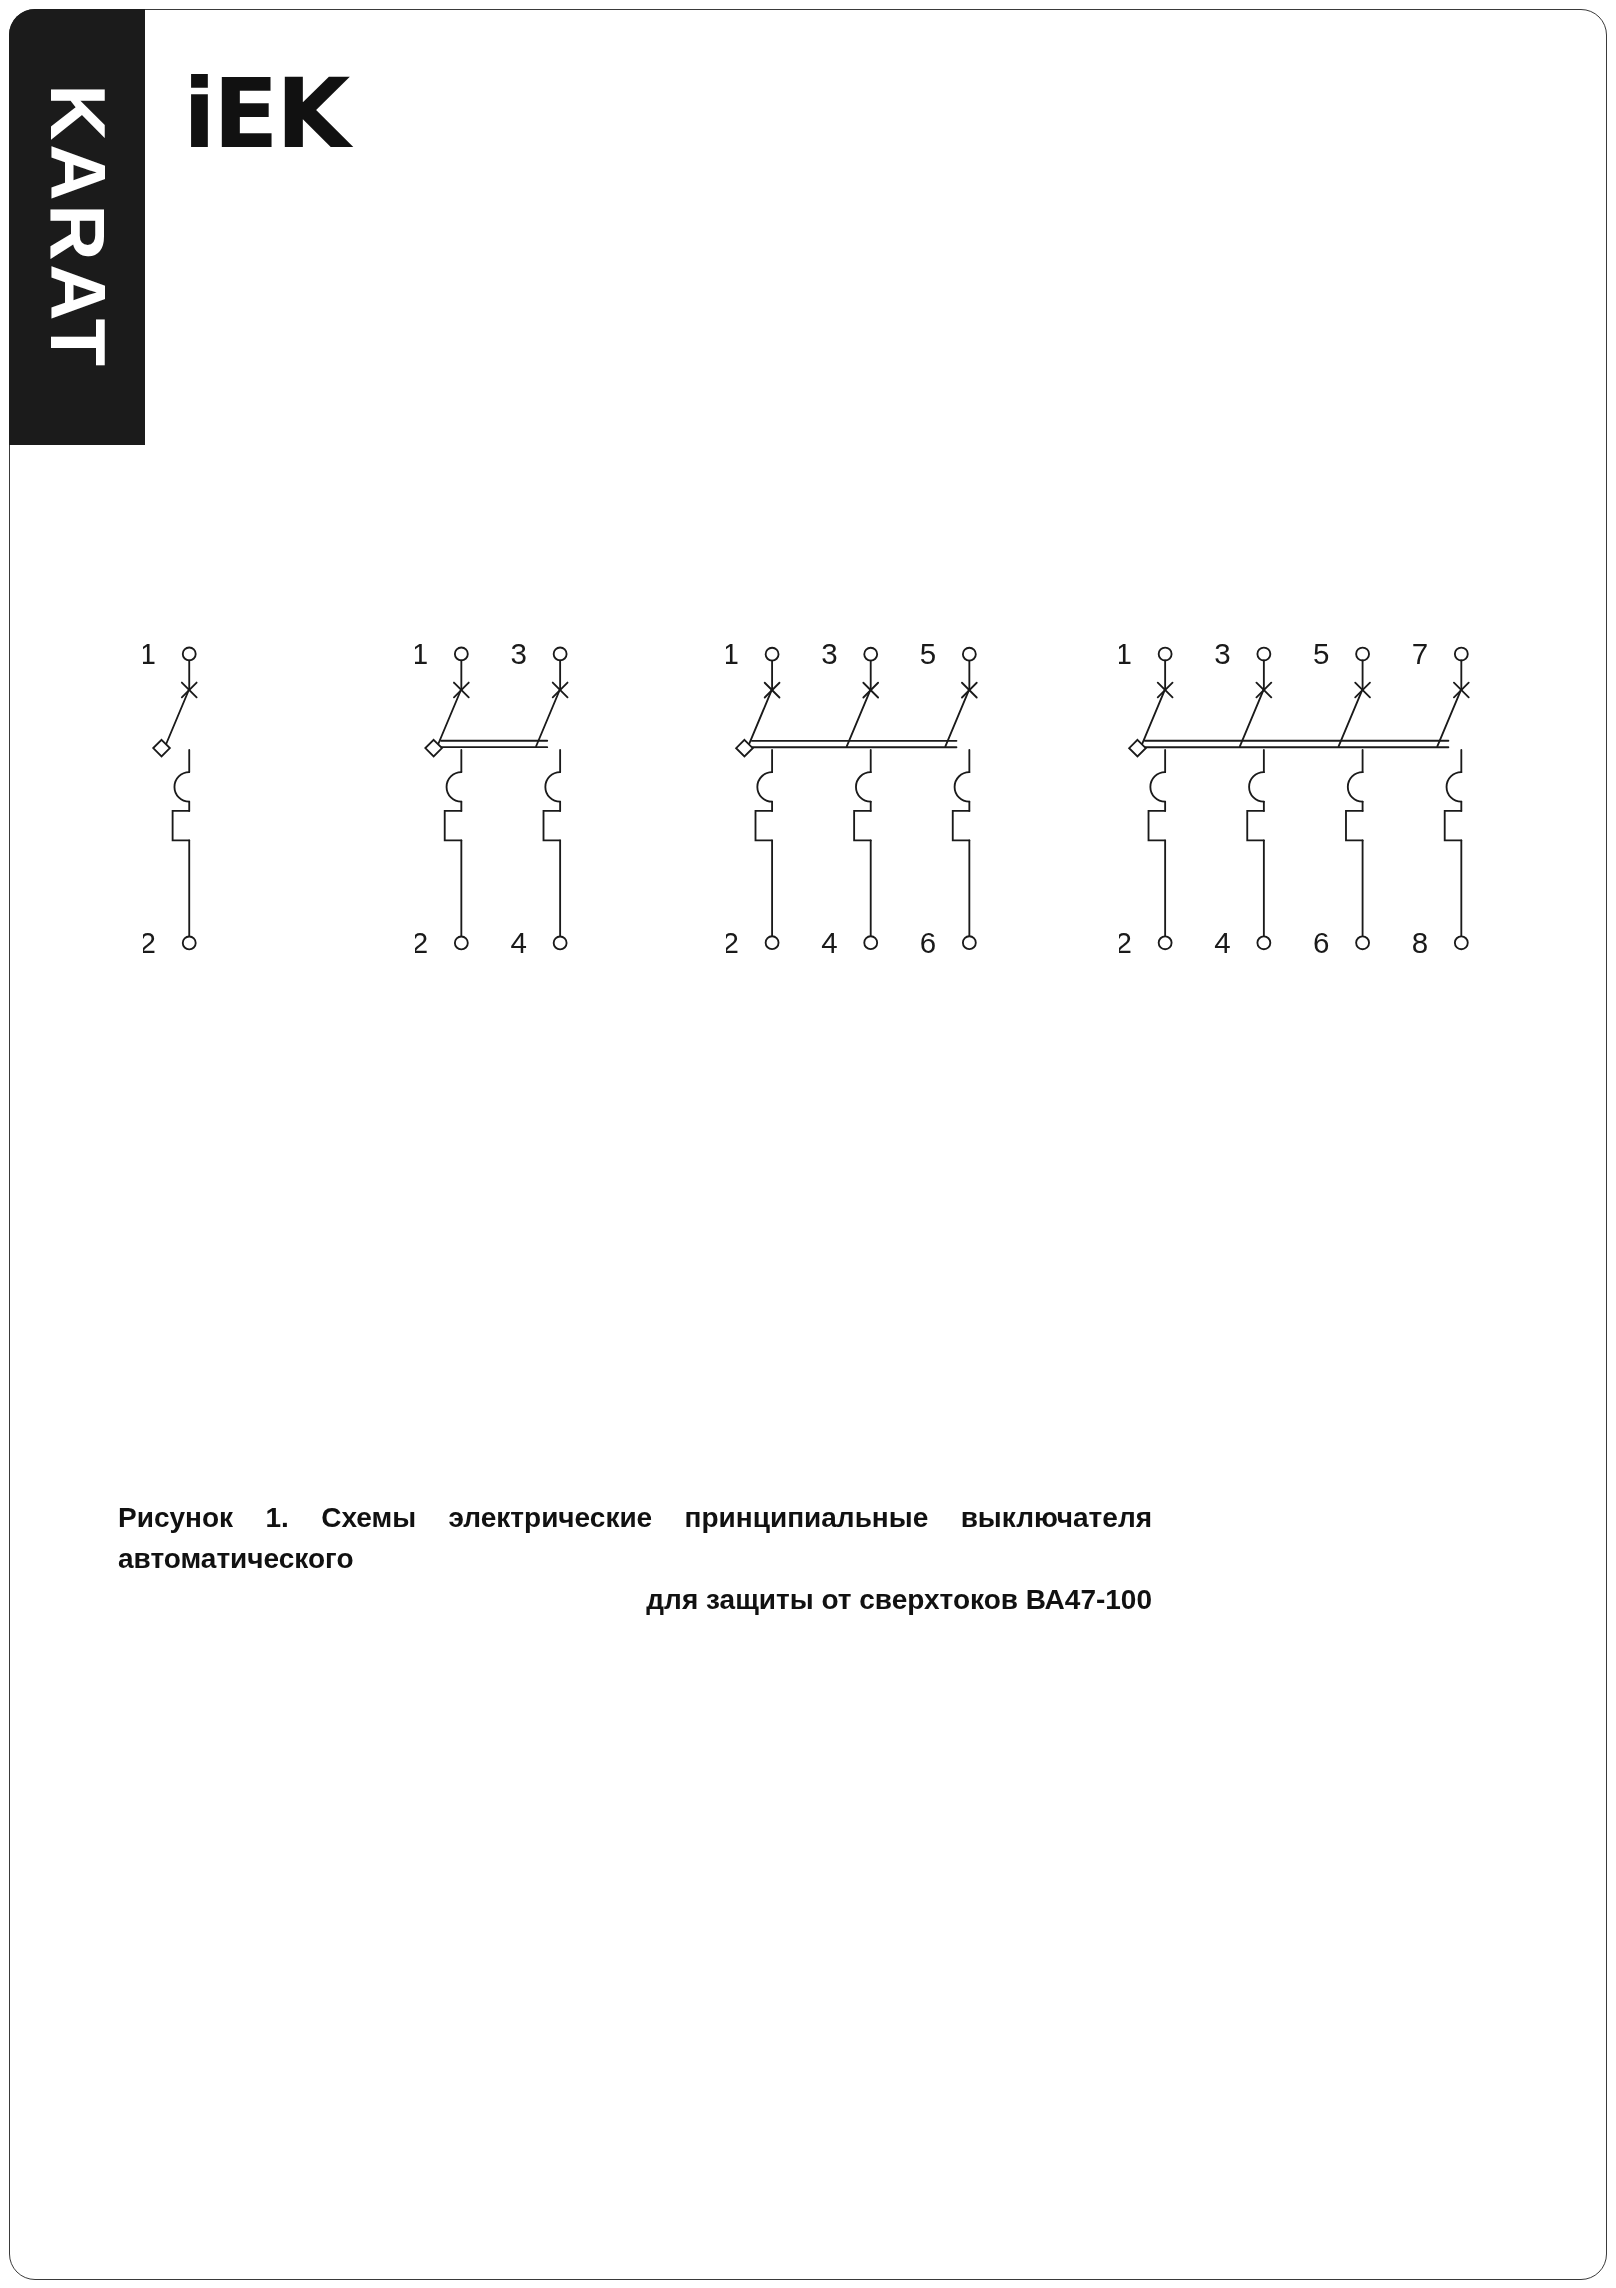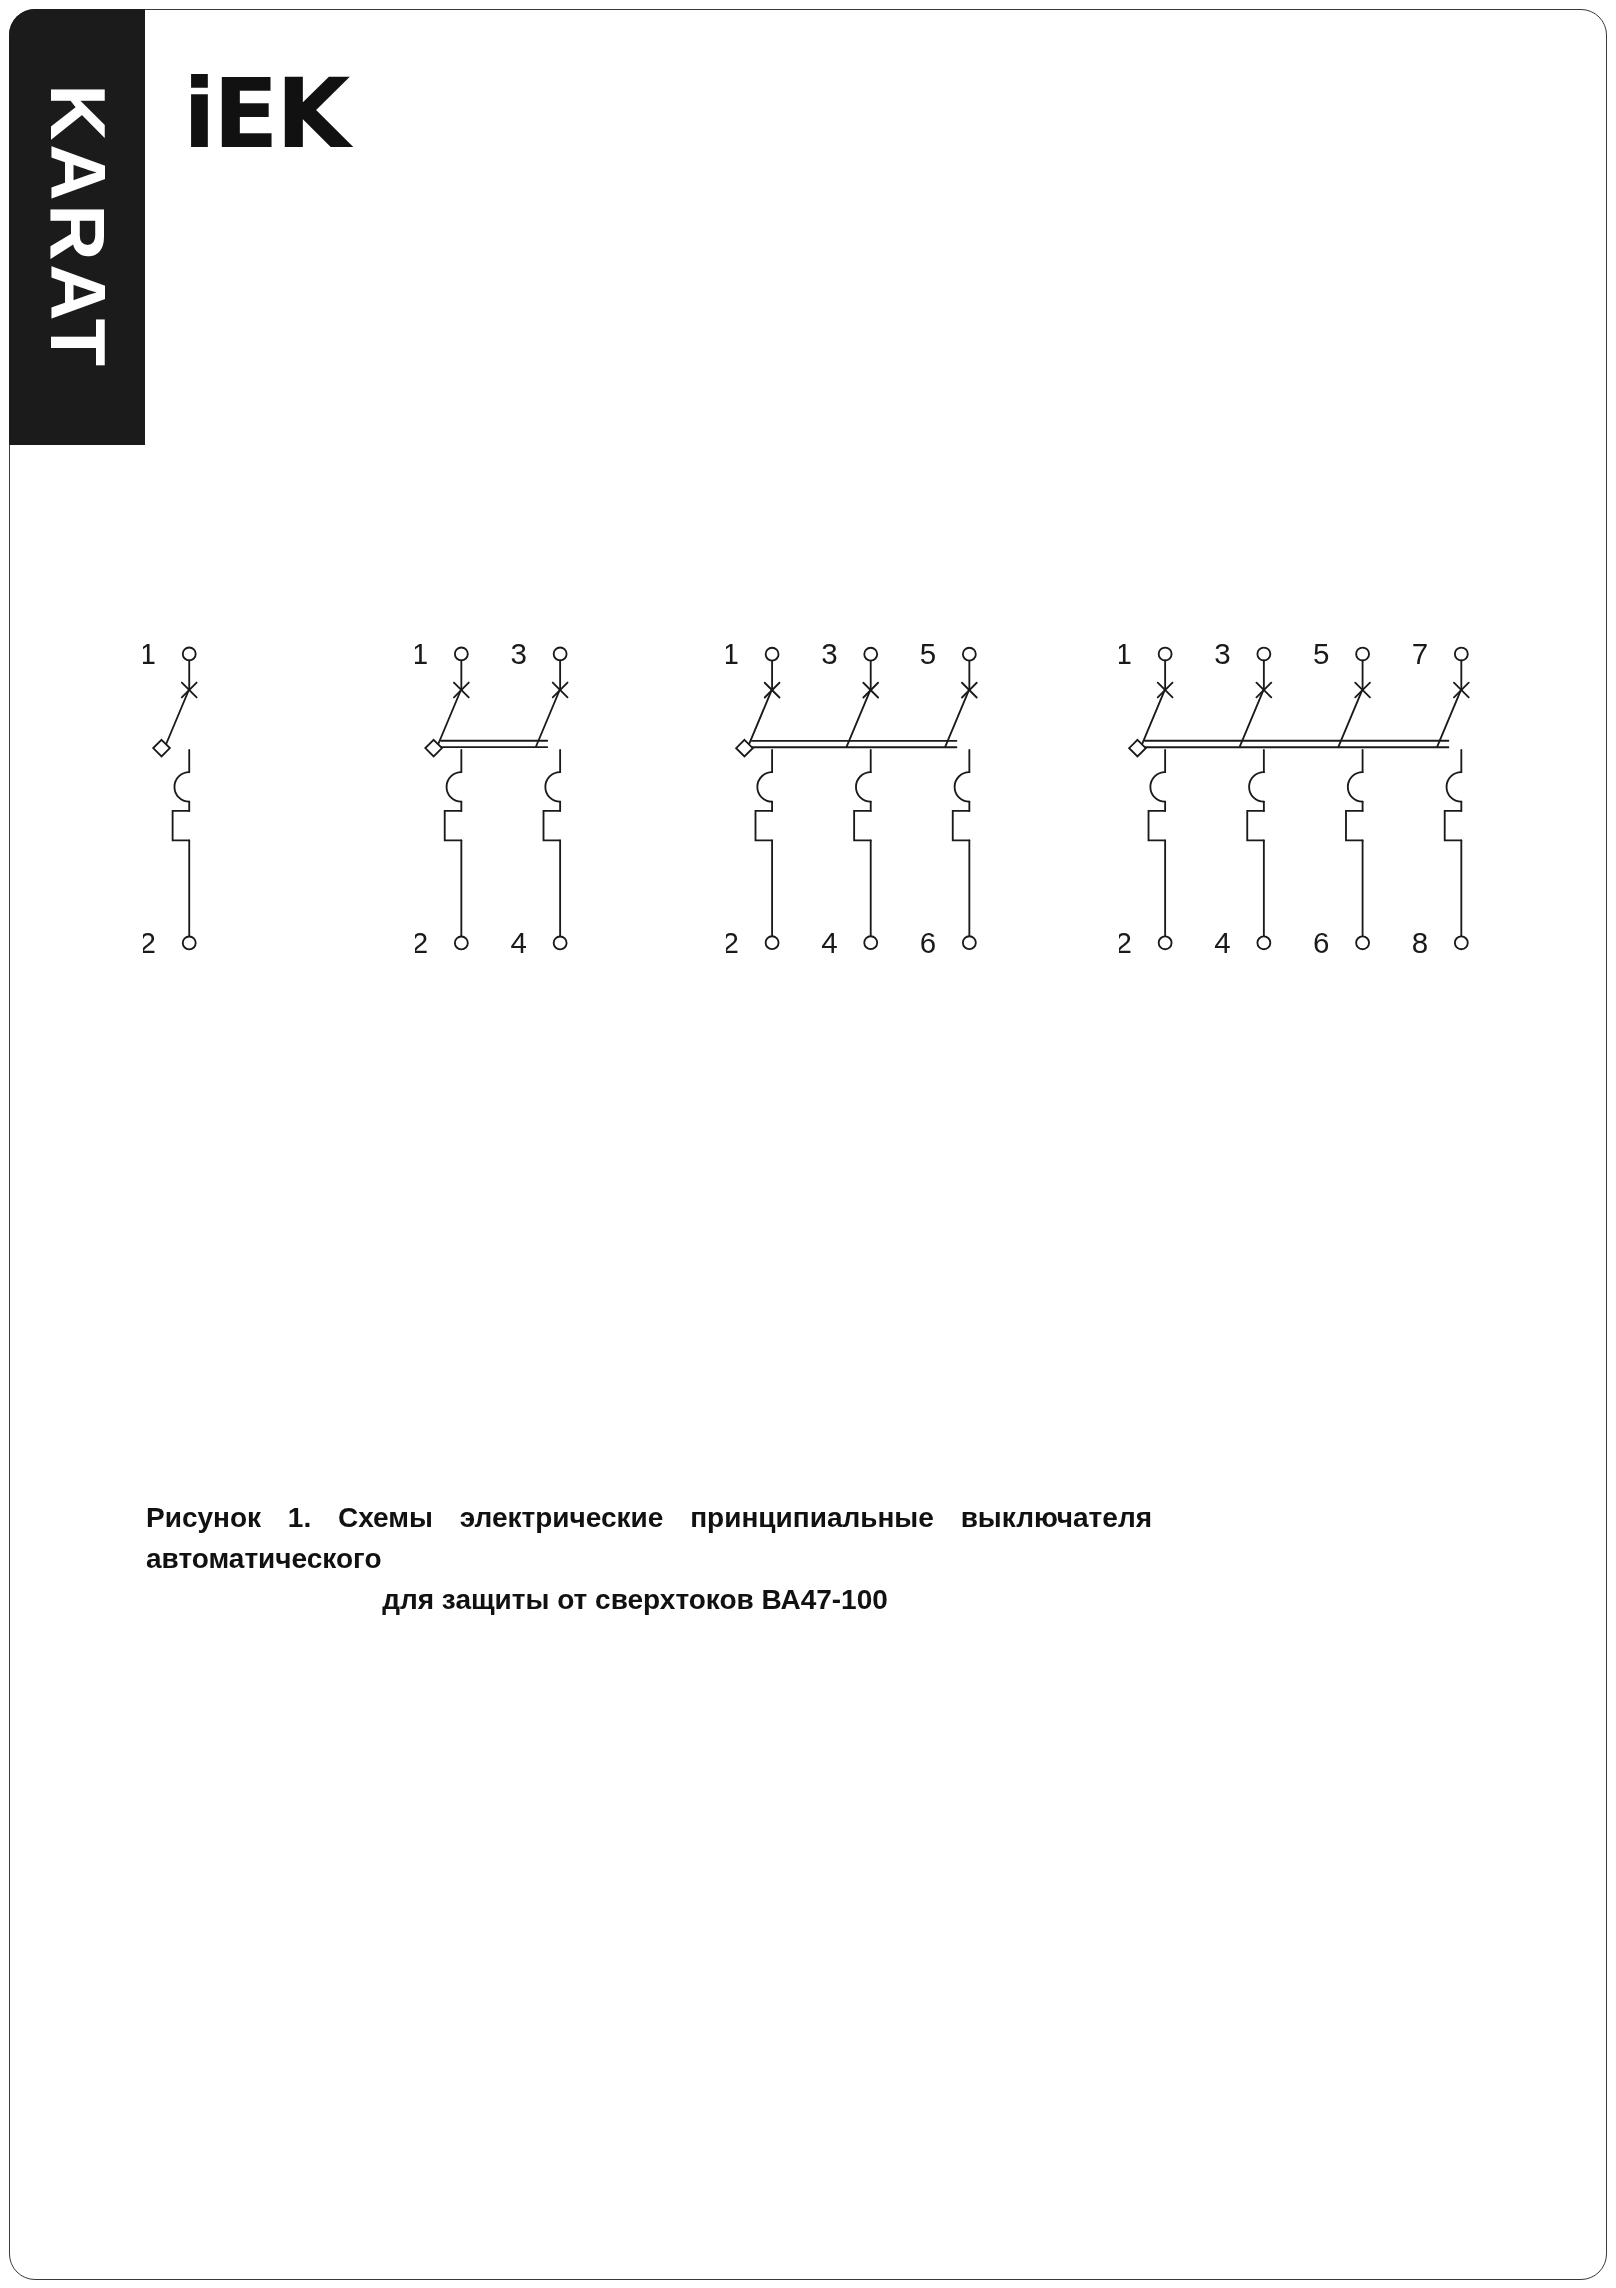--- a/index.html
+++ b/index.html
@@ -53,22 +53,22 @@
   }
   .caption {
     position:absolute;
     left:118px; top:1497px;
     width:1034px;
     font-size:28px;
     font-weight:bold;
     line-height:41px;
     color:#111111;
   }
-  .caption-line1 { text-align:justify; text-align-last:justify;margin-left:28px; }
-  .caption-line2 { text-align:center; }
+  .caption-line1 { text-align:justify; text-align-last:justify; }
+  .caption-line2 { text-align:right; }
 </style>
 </head>
 <body>
 
 <div class="page">
   <div class="frame"></div>
 
   <div class="banner">
     <span class="side-label">KARAT</span>
   </div>

